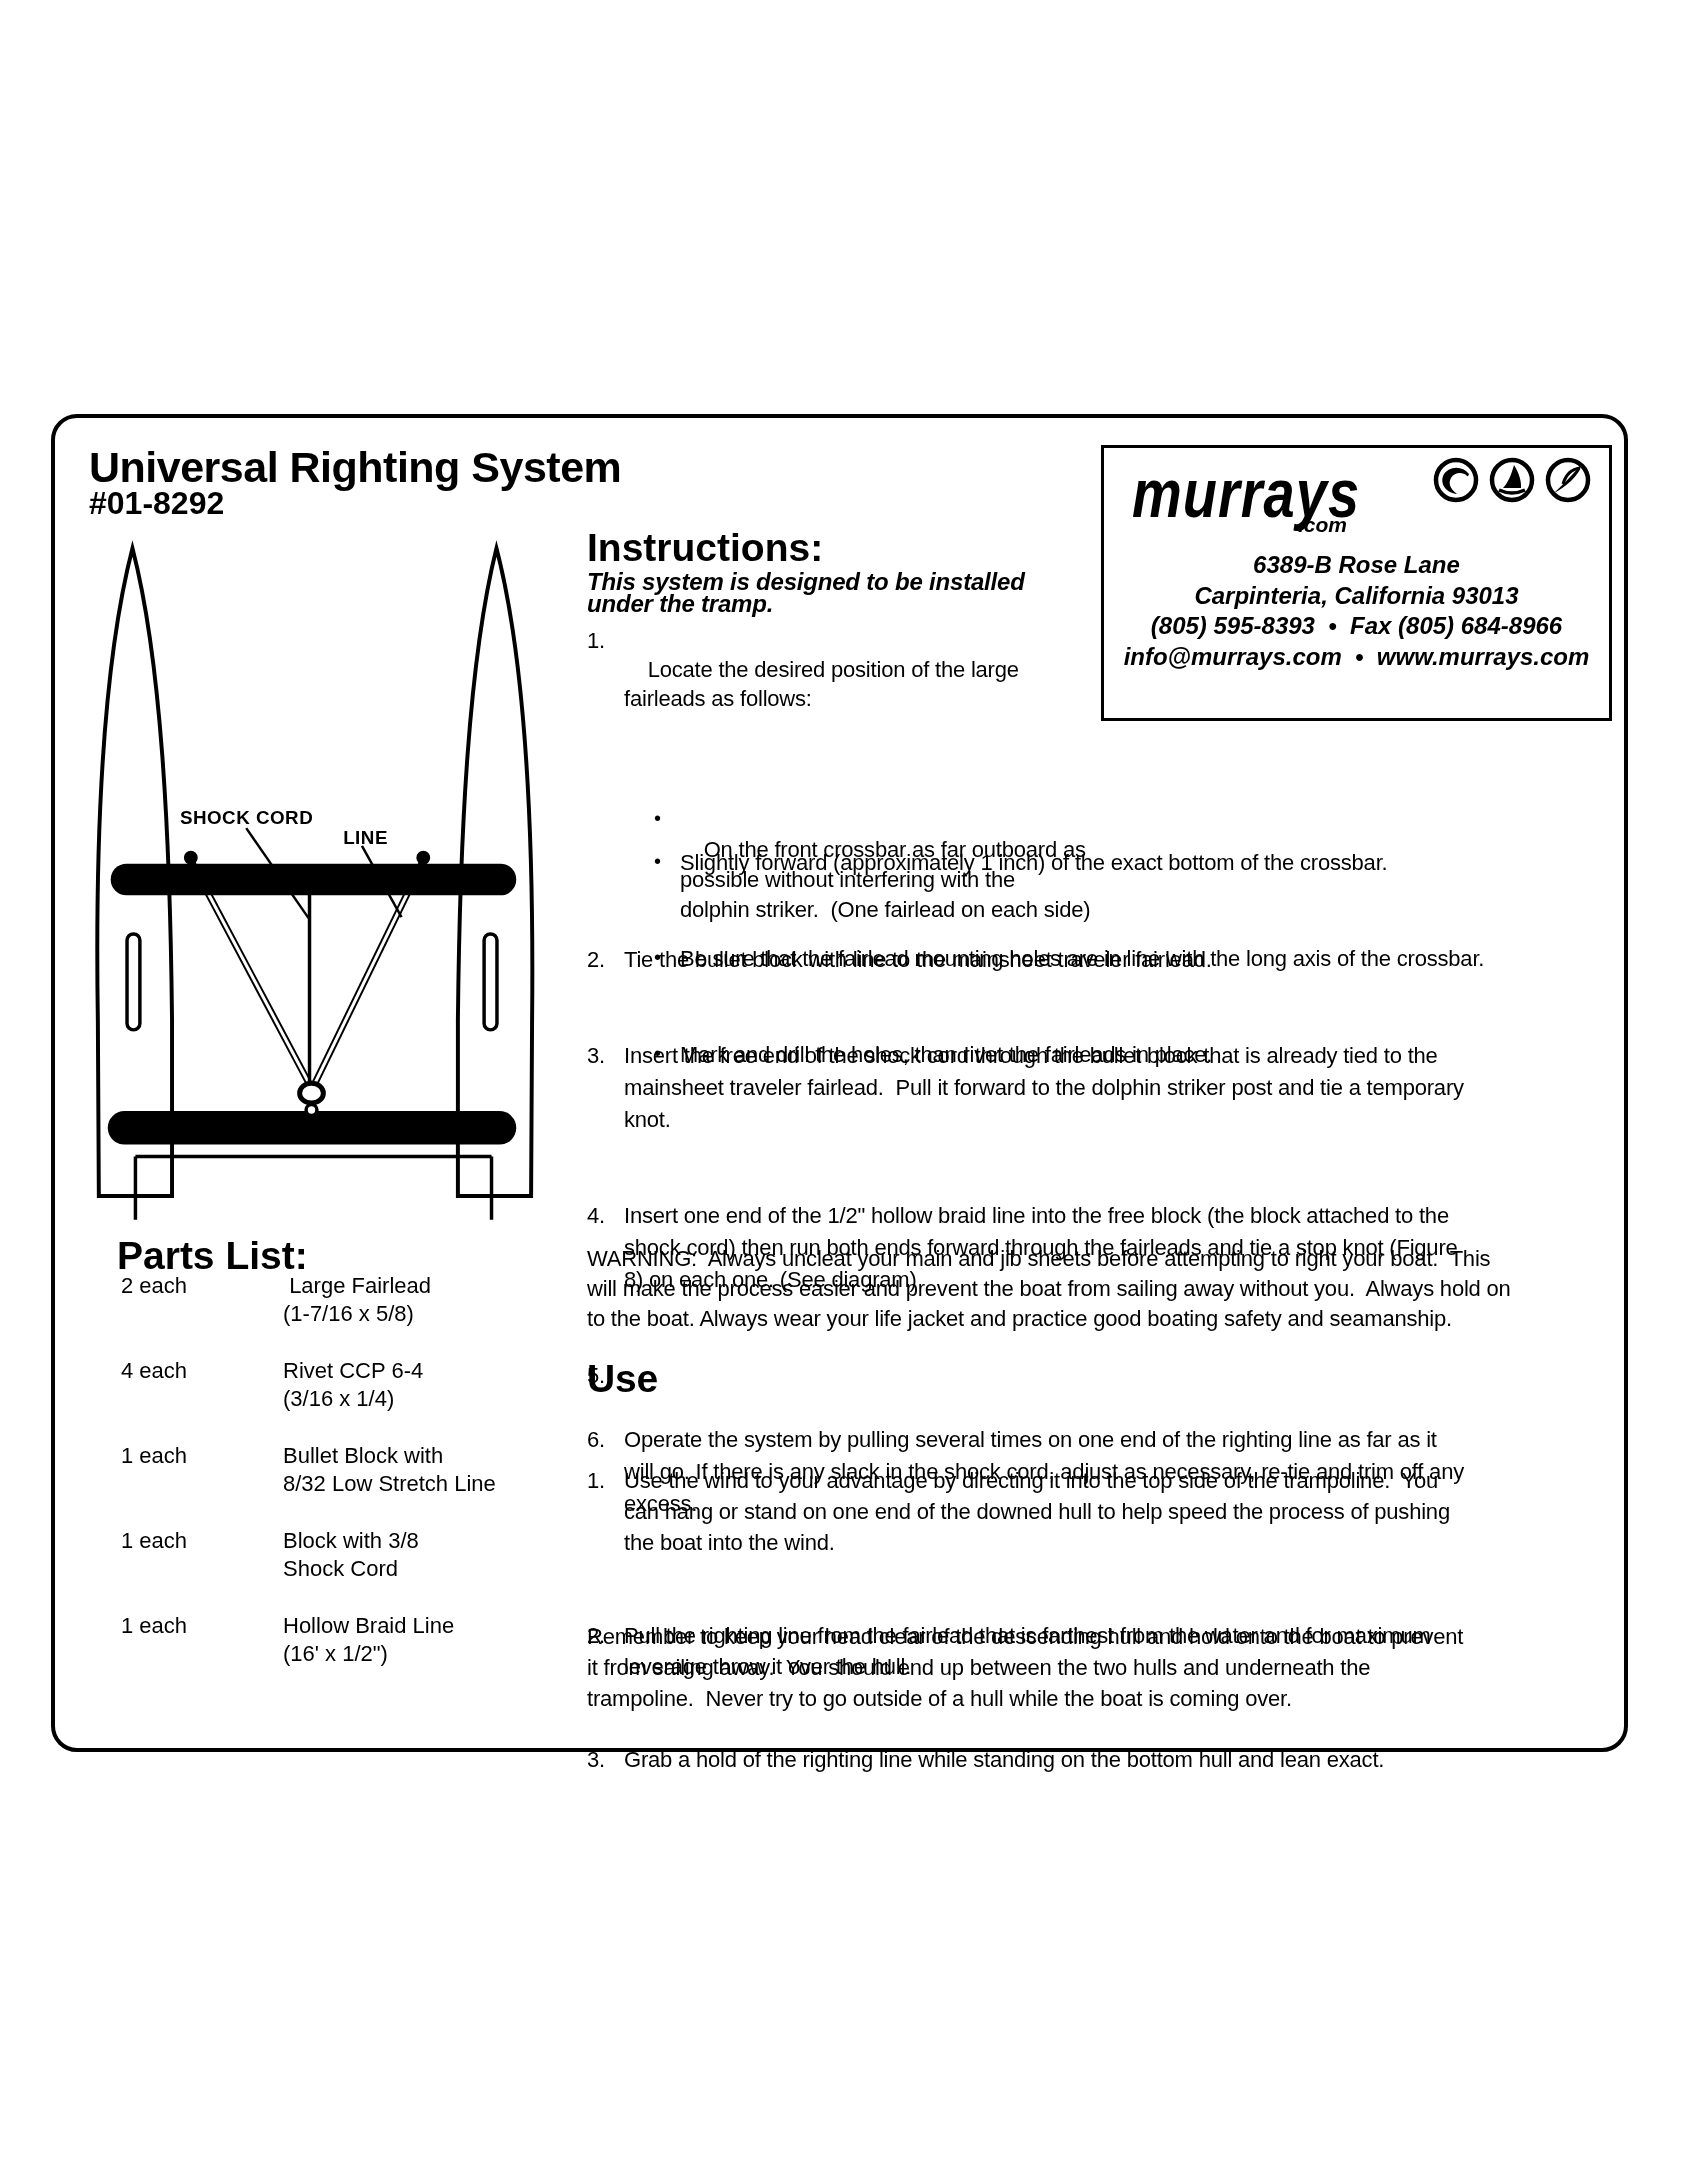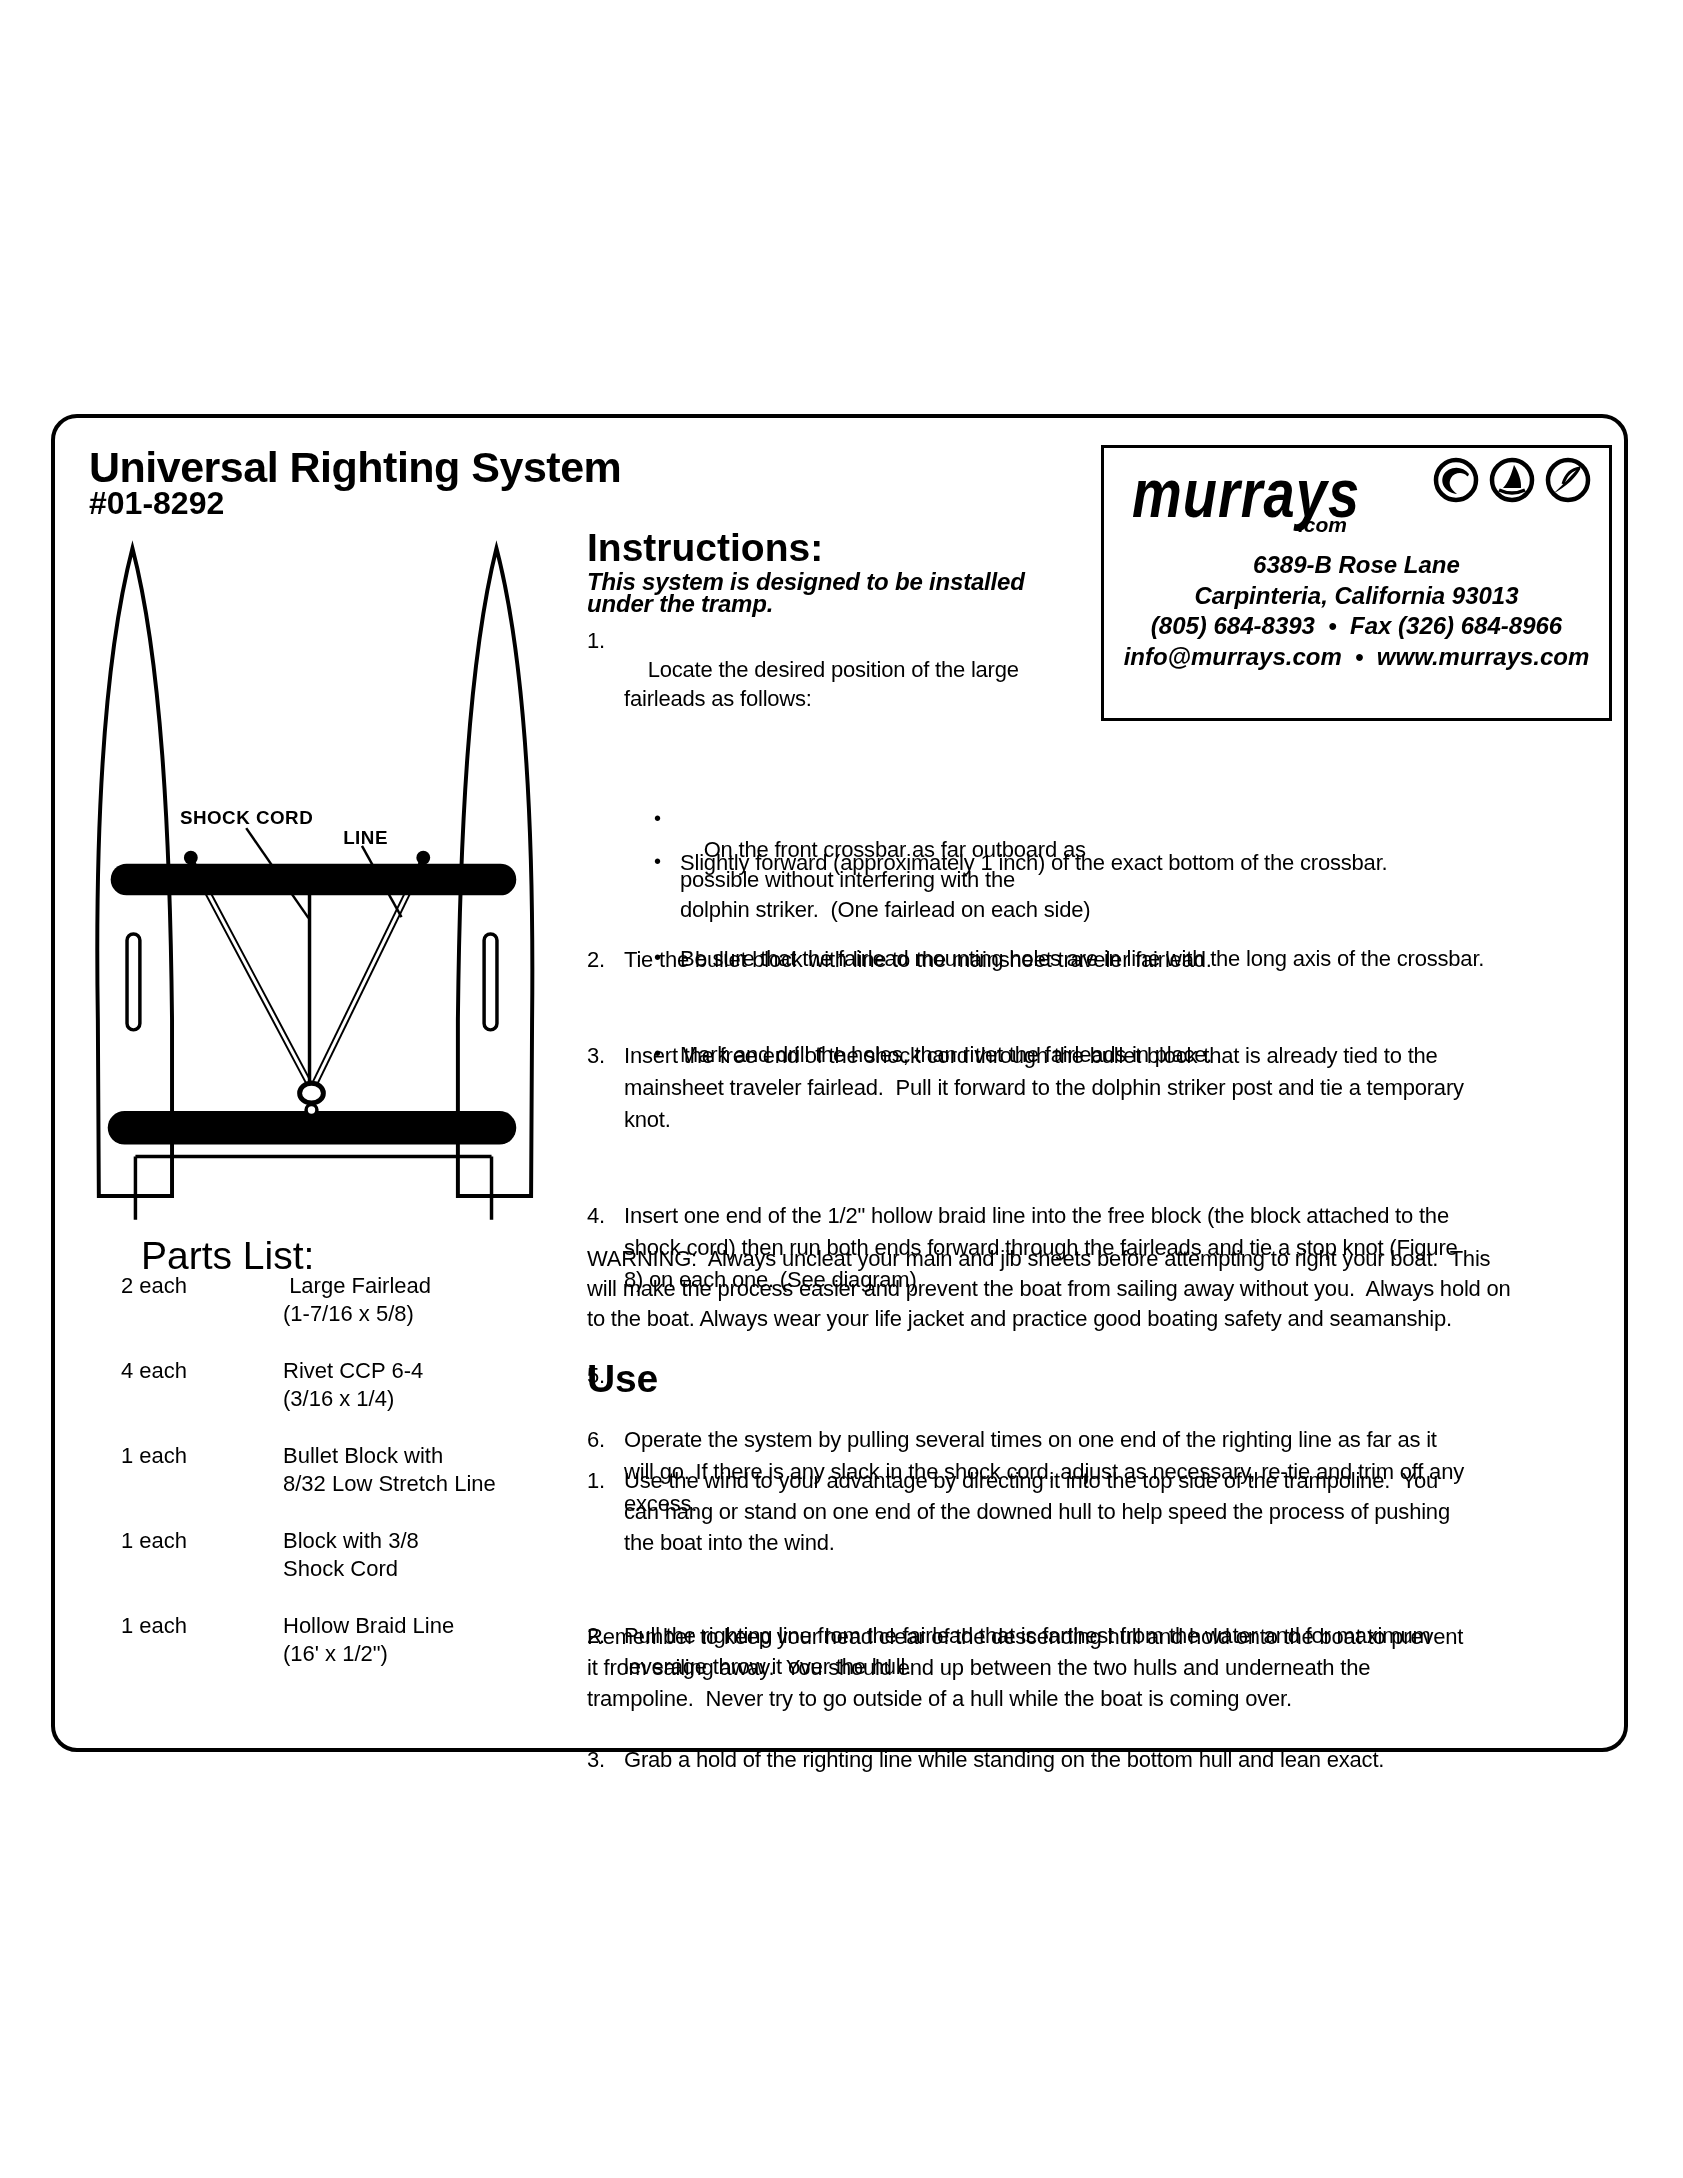--- a/index.html
+++ b/index.html
@@ -33,21 +33,21 @@
   .item1 { top:626px; line-height:29px; width:554px; }
   .item1-bullet { top:689px; line-height:30px; width:614px; }
   .bullets { top:783px; line-height:32px; }
   .items { top:880px; line-height:32px; }
   .warning { top:1244px; line-height:30px; }
   .use-heading { top:1359px; font-size:39px; font-weight:bold; line-height:1; white-space:pre; }
   .use-items { top:1403px; line-height:31px; }
   .closing { top:1621px; line-height:31px; }
 
   
-  .parts-heading { position:absolute; left:117px; top:1236px; font-size:39px; font-weight:normal; line-height:1; white-space:pre;margin-left:24px; }
+  .parts-heading { position:absolute; left:117px; top:1236px; font-size:39px; font-weight:bold; line-height:1; white-space:pre; }
   .parts-rows { position:absolute; left:121px; top:1272px; width:426px; }
   .part-row { display:flex; margin-bottom:29px; font-size:22px; line-height:28px;gap:20px; }
   .part-qty { width:142px; flex:none; }
   .part-desc { white-space:pre-wrap; }
 
   .diagram { position:absolute; left:84px; top:535px; }
   svg text { font-family:"Liberation Sans", sans-serif; }
 </style>
 </head>
 <body>
@@ -73,21 +73,21 @@
         <path d="M -13 10 Q 0 16 13 10" fill="none" stroke="#000" stroke-width="3.5"></path>
       </svg>
       <svg width="50" height="50" viewBox="-25 -25 50 50">
         <circle cx="0" cy="0" r="20" fill="none" stroke="#000" stroke-width="4.5"></circle>
         <path d="M -14 13 Q -2 2 12 -14 Q 14.5 -11 3 1 Q -6 9 -14 13 Z" fill="#000"></path>
         <path d="M -5 4 C -2 -6 4 -11 12 -12" fill="none" stroke="#000" stroke-width="3"></path>
       </svg>
     </div>
     <div class="addr addr1">6389-B Rose Lane</div>
     <div class="addr addr2">Carpinteria, California 93013</div>
-    <div class="addr addr3">(805) 684-8393  •  Fax (326) 684-8966</div>
+    <div class="addr addr3">(805) 595-8393  •  Fax (805) 684-8966</div>
     <div class="addr addr4">info@murrays.com  •  www.murrays.com</div>
   </div>
 
   <svg class="diagram" width="455" height="693" viewBox="85 540 460 700">
     <path d="M 174 1208 L 174 1030 C 172 840 163 665 134 553 C 105 665 96 840 99 1030 L 100 1208 Z" fill="#fff" stroke="#000" stroke-width="4" stroke-miterlimit="8"></path>
     <path d="M 463 1208 L 463 1030 C 465 840 474 665 502 553 C 531 665 540 840 538 1030 L 537 1208 Z" fill="#fff" stroke="#000" stroke-width="4" stroke-miterlimit="8"></path>
     <rect x="128.5" y="943" width="13" height="97" rx="6.5" fill="#fff" stroke="#000" stroke-width="3.5"></rect>
     <rect x="489.5" y="943" width="13" height="97" rx="6.5" fill="#fff" stroke="#000" stroke-width="3.5"></rect>
     <path d="M 137 1168 L 497 1168 M 137 1168 L 137 1232 M 497 1168 L 497 1232" fill="none" stroke="#000" stroke-width="3.5"></path>
     <path d="M 193 869 L 314 1097" stroke="#000" stroke-width="7" fill="none"></path>

